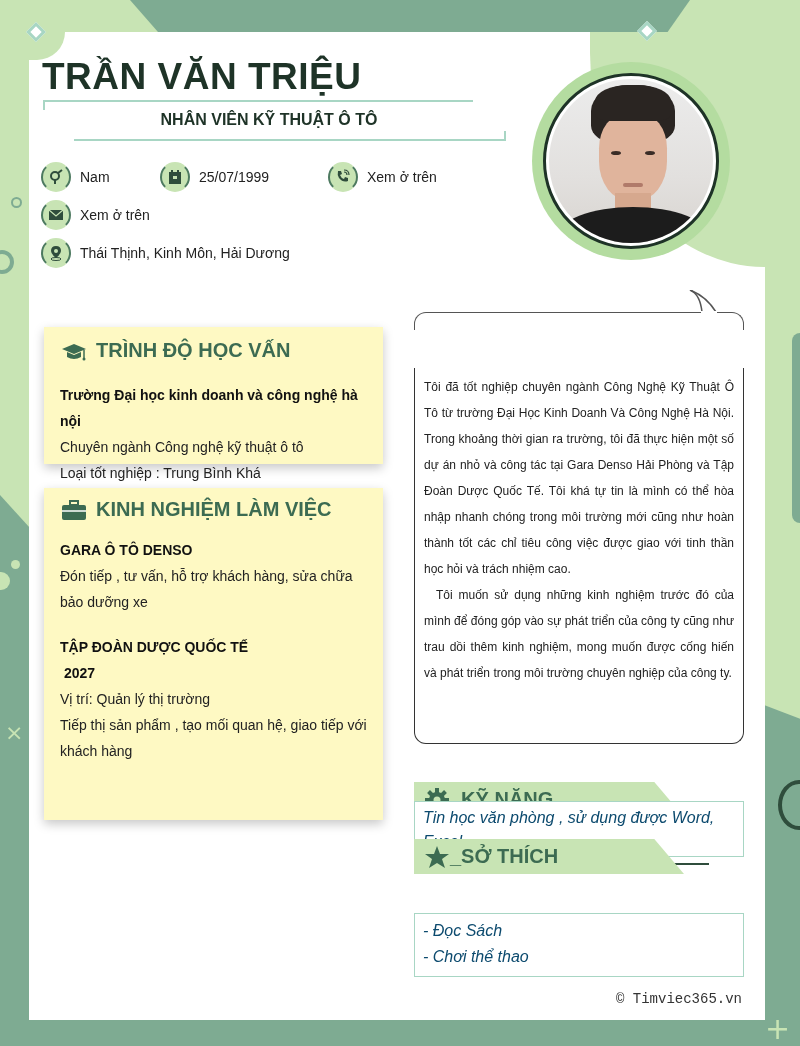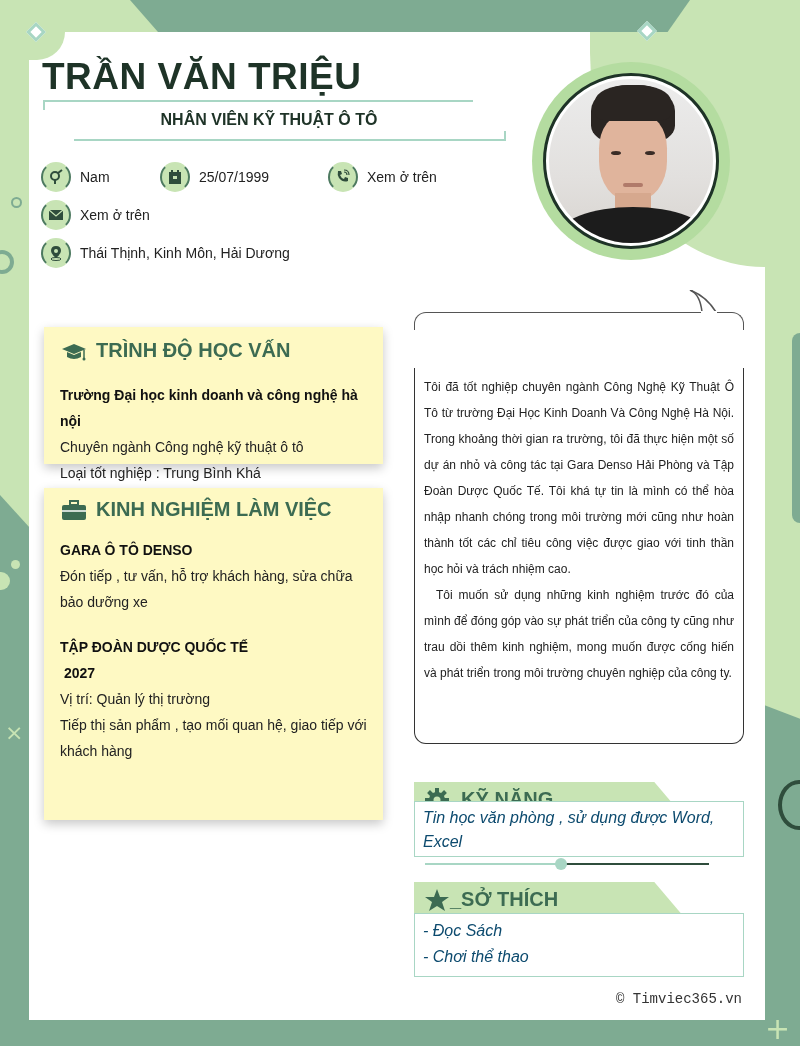--- a/index.html
+++ b/index.html
@@ -229,21 +229,21 @@
 </div>
 <div class="side-box" style="top:801px;height:56px;">
   <p style="line-height:24px;">Tin học văn phòng , sử dụng được Word, Excel</p>
   <div class="slider">
     <div class="track-a"></div>
     <div class="track-b"></div>
     <div class="thumb"></div>
   </div>
 </div>
 
-<div class="side-head" style="top:882px;align-items:center;">
+<div class="side-head" style="top:839px;align-items:center;">
   <svg viewBox="0 0 26 26">
       <path d="M13 2 L16 10 L25 10 L18 15 L21 24 L13 19 L5 24 L8 15 L1 10 L10 10 Z" fill="#3c6b52"></path>
     </svg>
   <span>_SỞ THÍCH</span>
 </div>
 <div class="side-box" style="top:913px;height:64px;">
   <p>- Đọc Sách</p>
   <p>- Chơi thể thao</p>
 </div>
 

